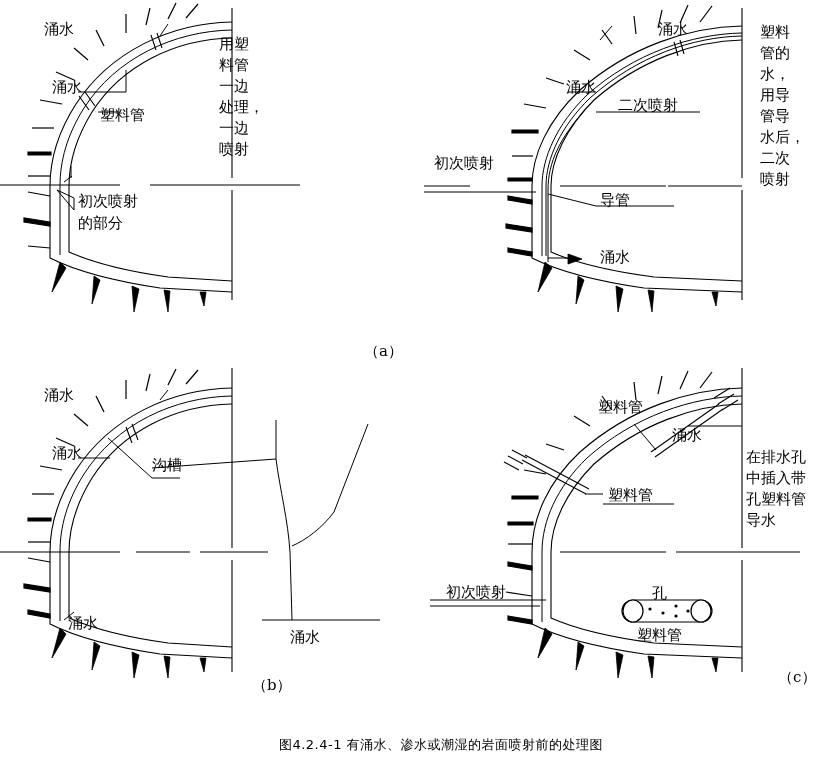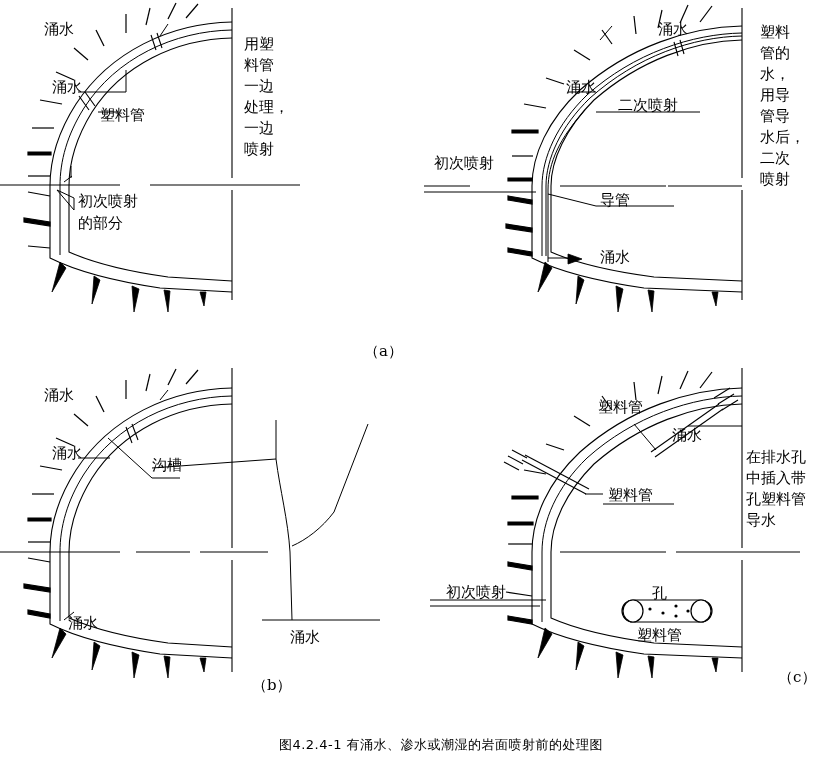--- a/index.html
+++ b/index.html
@@ -364,21 +364,21 @@
       <text class="cn" x="608" y="500">塑料管</text>
       <text class="cn" x="672" y="440">涌水</text>
       <text class="cn" x="446" y="597">初次喷射</text>
       <text class="cn" x="652" y="598">孔</text>
       <text class="cn" x="637" y="640">塑料管</text>
 
       <text class="panel-label" x="778" y="682">（c）</text>
     </g>
   </svg>
 
-  <div class="vtext" style="left:244px; top:34px; width:60px;font-family:Liberation Serif, serif;">用塑
+  <div class="vtext" style="left:219px; top:34px; width:60px;font-family:Liberation Serif, serif;">用塑
 料管
 一边
 处理，
 一边
 喷射</div>
 
   <div class="vtext" style="left:760px; top:22px; width:66px;">塑料
 管的
 水，
 用导

